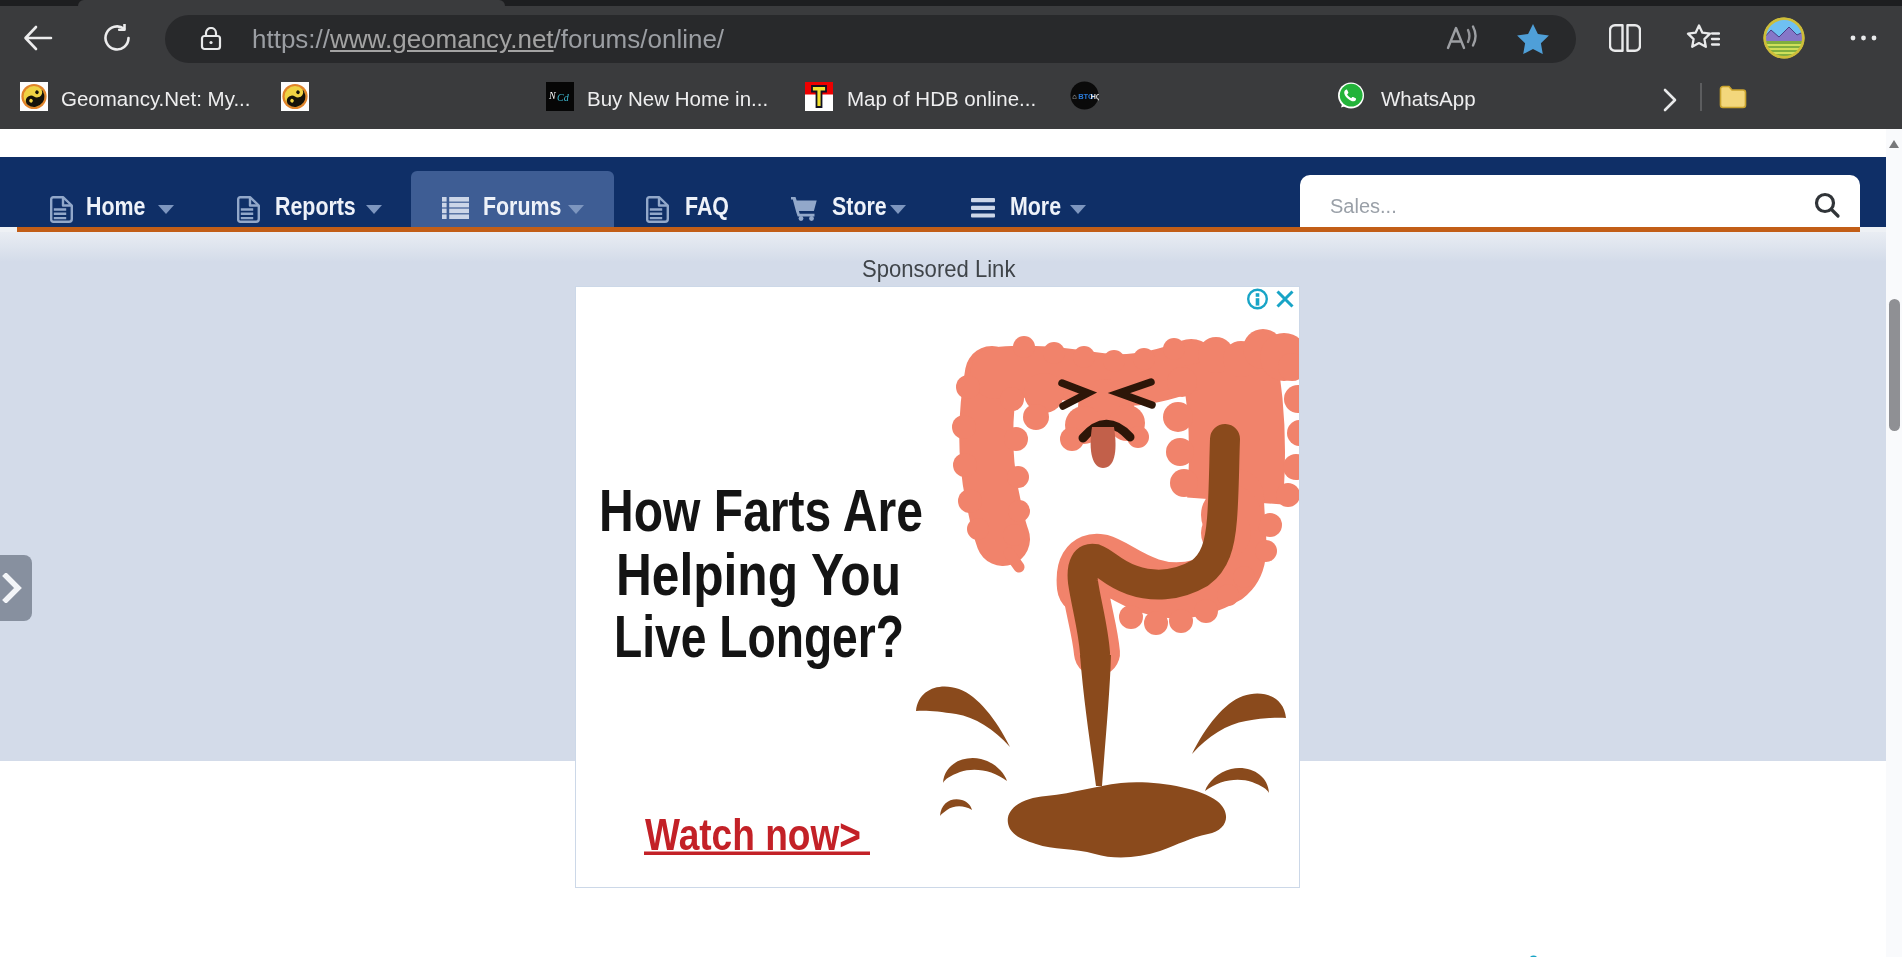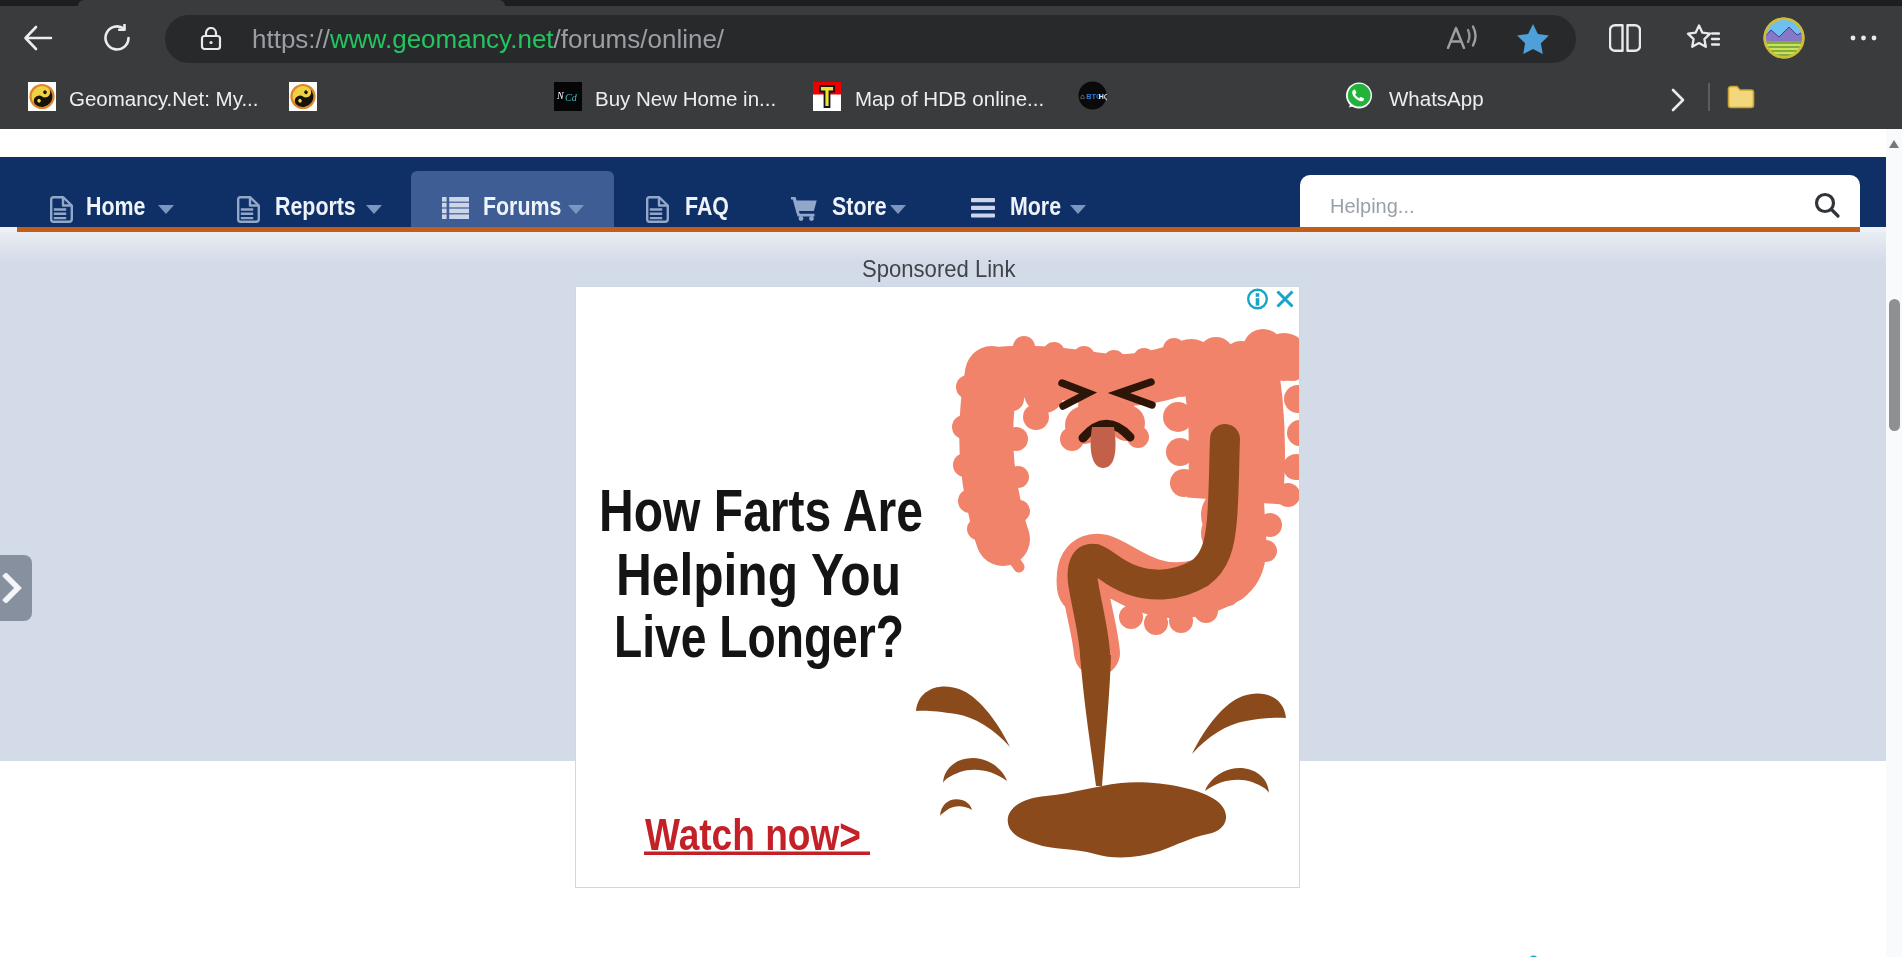--- a/index.html
+++ b/index.html
@@ -4,22 +4,22 @@
 <style>
   * { margin:0; padding:0; box-sizing:border-box; }
   html,body { width:1902px; height:957px; overflow:hidden; font-family:"Liberation Sans", sans-serif; }
   .abs { position:absolute; }
   
   #chrome { position:absolute; left:0; top:0; width:1902px; height:129px; background:#3a3b3d; }
   #tabstrip { position:absolute; left:0; top:0; width:1902px; height:6px; background:#1d1e20; }
   #activetab { position:absolute; left:78px; top:0; width:427px; height:6px; background:#3a3b3d; border-radius:9px 9px 0 0; }
   #urlbar { position:absolute; left:165px; top:15px; width:1411px; height:48px; border-radius:24px; background:#28292b; }
   .urltxt { position:absolute; left:252px; top:15px; height:48px; line-height:48px; font-size:26px; color:#9b9ea3; white-space:pre; }
-  .urltxt b { color:#22c55e; font-weight:normal; }
-  #bookmarks { position:absolute; left:12px; top:70px; width:1708px; height:59px; }
+  .urltxt b { color:#a3a3a3; font-weight:normal;text-decoration:underline; }
+  #bookmarks { position:absolute; left:4px; top:70px; width:1708px; height:59px; }
   .bmtxt { position:absolute; top:0; height:59px; line-height:57px; font-size:20.5px; color:#eeeeef; white-space:pre; }
   
   #navbar { position:absolute; left:0; top:129px; width:1886px; height:98px; background:#0f2f67;margin-top:28px; }
   #forumpill { position:absolute; left:411px; top:14px; width:203px; height:69px; background:#3e5d94; border-radius:6px; }
   .navtxt { position:absolute; top:0; height:98px; line-height:98px; font-size:25px; font-weight:bold; color:#eef2f9; transform:scaleX(.855); transform-origin:left center; white-space:pre; }
   .caret { position:absolute; top:48px; width:0; height:0; border-left:8px solid transparent; border-right:8px solid transparent; border-top:9px solid #7d96bf; }
   #searchbox { position:absolute; left:1300px; top:18px; width:560px; height:62px; background:#ffffff; border-radius:10px; }
   #searchtxt { position:absolute; left:1330px; top:18px; height:62px; line-height:62px; font-size:20px; color:#9aa0a8; }
   #orange { position:absolute; left:17px; top:227px; width:1843px; height:5px; background:#c25e17; }
   
@@ -220,21 +220,21 @@
   <svg class="abs" style="left:971px;top:41px" width="24" height="20" viewBox="0 0 24 20">
       <g fill="#ccd6e8">
         <rect x="0" y="0" width="24" height="4.2" rx="1"></rect>
         <rect x="0" y="7.7" width="24" height="4.2" rx="1"></rect>
         <rect x="0" y="15.4" width="24" height="4.2" rx="1"></rect>
       </g>
     </svg>
   <div class="navtxt" style="left:1010px">More</div>
   <div class="caret" style="left:1070px"></div>
   <div id="searchbox"></div>
-  <div id="searchtxt">Helping...</div>
+  <div id="searchtxt">Sales...</div>
   <svg class="abs" style="left:1813px;top:34px" width="28" height="28" viewBox="0 0 28 28" fill="none" stroke="#303438" stroke-width="3.2" stroke-linecap="round">
       <circle cx="12" cy="12" r="8.5"></circle>
       <path d="M18.5 18.5 L25 25"></path>
     </svg>
 </div>
 <div id="orange"></div>
 <div class="abs" style="left:0;top:227px;width:17px;height:5px;background:#eef1f5"></div>
 <div class="abs" style="left:1860px;top:227px;width:26px;height:5px;background:#eef1f5"></div>
 
 <div id="content">

